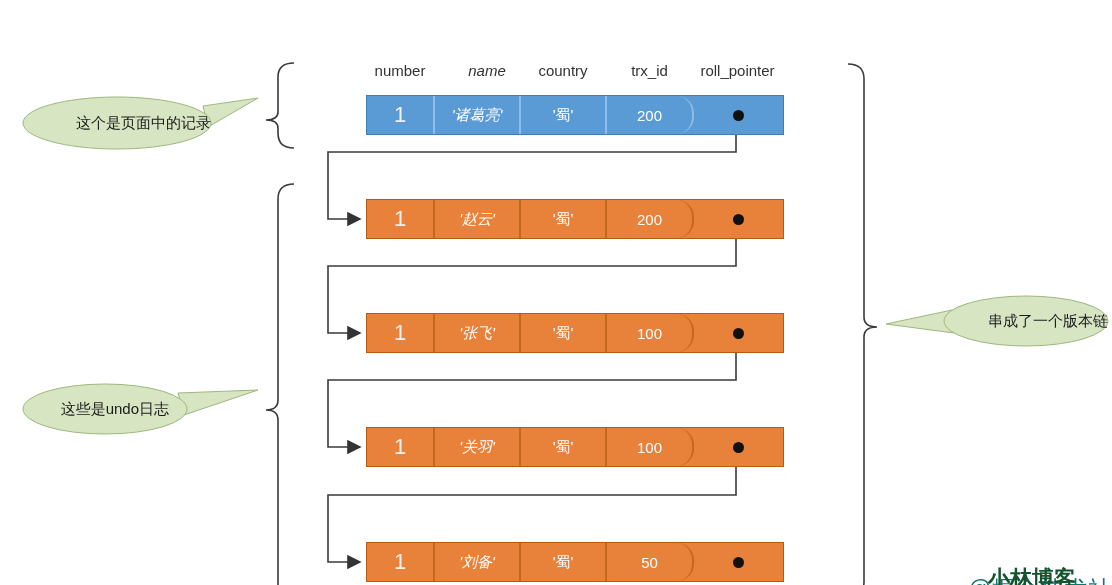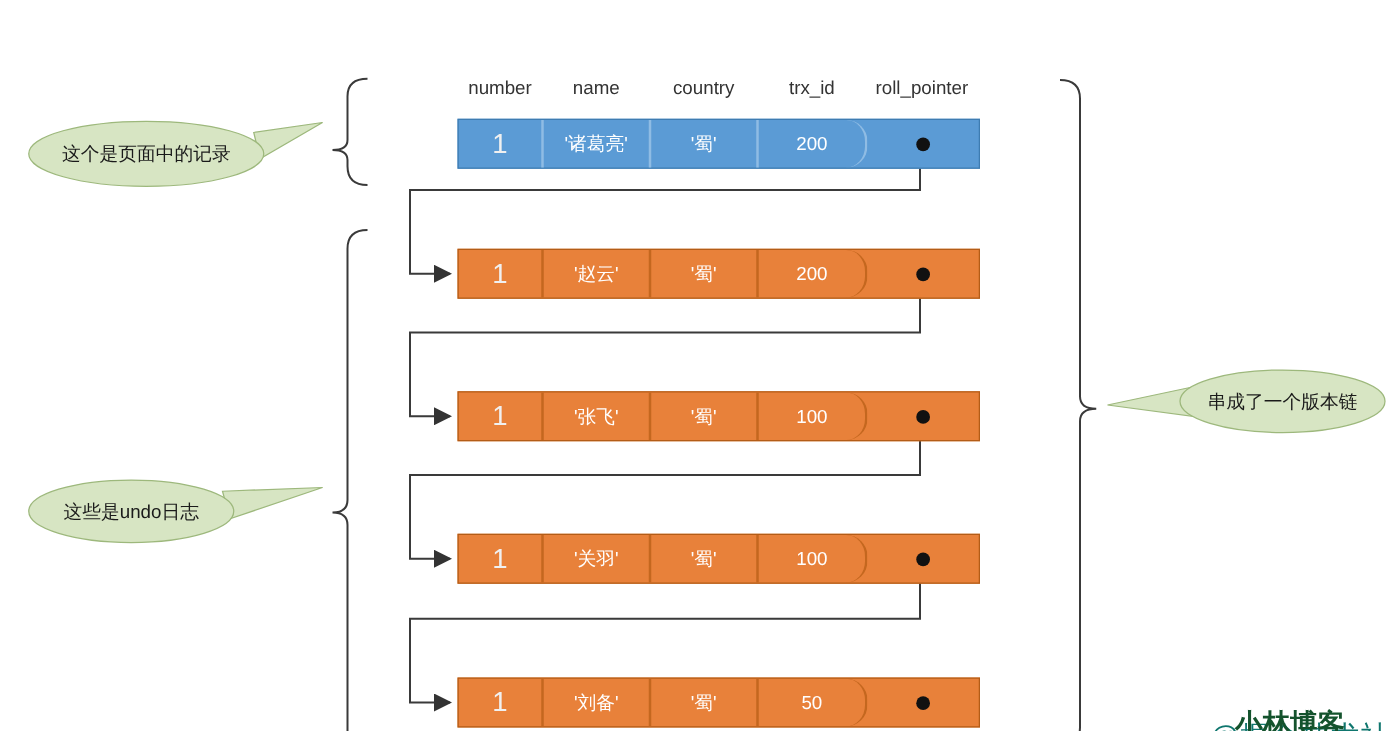--- a/index.html
+++ b/index.html
@@ -58,21 +58,21 @@
     background: #E8813A;
     border: 1px solid #B35C17;
   }
   .record-row.orange .cell {
     border-right: 2px solid #C4671F;
   }
   .record-row.orange .cell:last-child {
     border-right: none;
   }
   .cell.c-number { width: 68px; font-size: 22px; color: #F0F0F0; }
-  .cell.c-name   { width: 86px; }
+  .cell.c-name   { width: 86px; font-style: italic; }
   .cell.c-country{ width: 86px; }
   .cell.c-trx    { width: 87px; border-radius: 17px; }
   .cell.c-ptr    { width: 89px; }
 
   .ptr-dot {
     width: 11px;
     height: 11px;
     border-radius: 50%;
     background: #111111;
   }
@@ -86,21 +86,21 @@
     text-align: center;
     white-space: nowrap;
   }
 
   
   .callout-text {
     position: absolute;
     font-size: 15px;
     color: #1a1a1a;
     white-space: nowrap;
-    text-align: center;
+    text-align: right;
   }
 
   
   #watermark {
     position: absolute;
     left: 968px;
     top: 528px;
     width: 140px;
     height: 50px;
   }
@@ -171,21 +171,21 @@
       <ellipse cx="105" cy="377" rx="82" ry="25" fill="#D7E5C3" stroke="#9DB87C" stroke-width="1"></ellipse>
     </g>
 
     <g>
       <path d="M 952,278 L 886,292 L 954,301 Z" fill="#D7E5C3" stroke="#9DB87C" stroke-width="1"></path>
       <ellipse cx="1026" cy="289" rx="82" ry="25" fill="#D7E5C3" stroke="#9DB87C" stroke-width="1"></ellipse>
     </g>
   </svg>
 
   <div class="col-head" style="left:366px; width:68px;">number</div>
-  <div class="col-head" style="left:434px; width:86px;">name</div>
+  <div class="col-head" style="left:444px; width:86px;font-style:italic;">name</div>
   <div class="col-head" style="left:520px; width:86px;">country</div>
   <div class="col-head" style="left:606px; width:87px;">trx_id</div>
   <div class="col-head" style="left:693px; width:89px;">roll_pointer</div>
 
   <div class="record-row blue" style="left:366px; top:63px;">
     <div class="cell c-number">1</div>
     <div class="cell c-name">'诸葛亮'</div>
     <div class="cell c-country">'蜀'</div>
     <div class="cell c-trx">200</div>
     <div class="cell c-ptr">
@@ -227,21 +227,21 @@
     <div class="cell c-number">1</div>
     <div class="cell c-name">'刘备'</div>
     <div class="cell c-country">'蜀'</div>
     <div class="cell c-trx">50</div>
     <div class="cell c-ptr">
       <span class="ptr-dot"></span>
     </div>
   </div>
 
   <div class="callout-text" style="left:23px; top:82px; width:188px;">这个是页面中的记录</div>
-  <div class="callout-text" style="left:23px; top:368px; width:164px;">这些是undo日志</div>
+  <div class="callout-text" style="left:5px; top:368px; width:164px;">这些是undo日志</div>
   <div class="callout-text" style="left:944px; top:280px; width:164px;">串成了一个版本链</div>
 
   <div id="watermark">
     <div id="wm-gray">@掘金技术社区</div>
     <div id="wm-blue">小林博客</div>
   </div>
 
 </div>
 
 </body></html>

